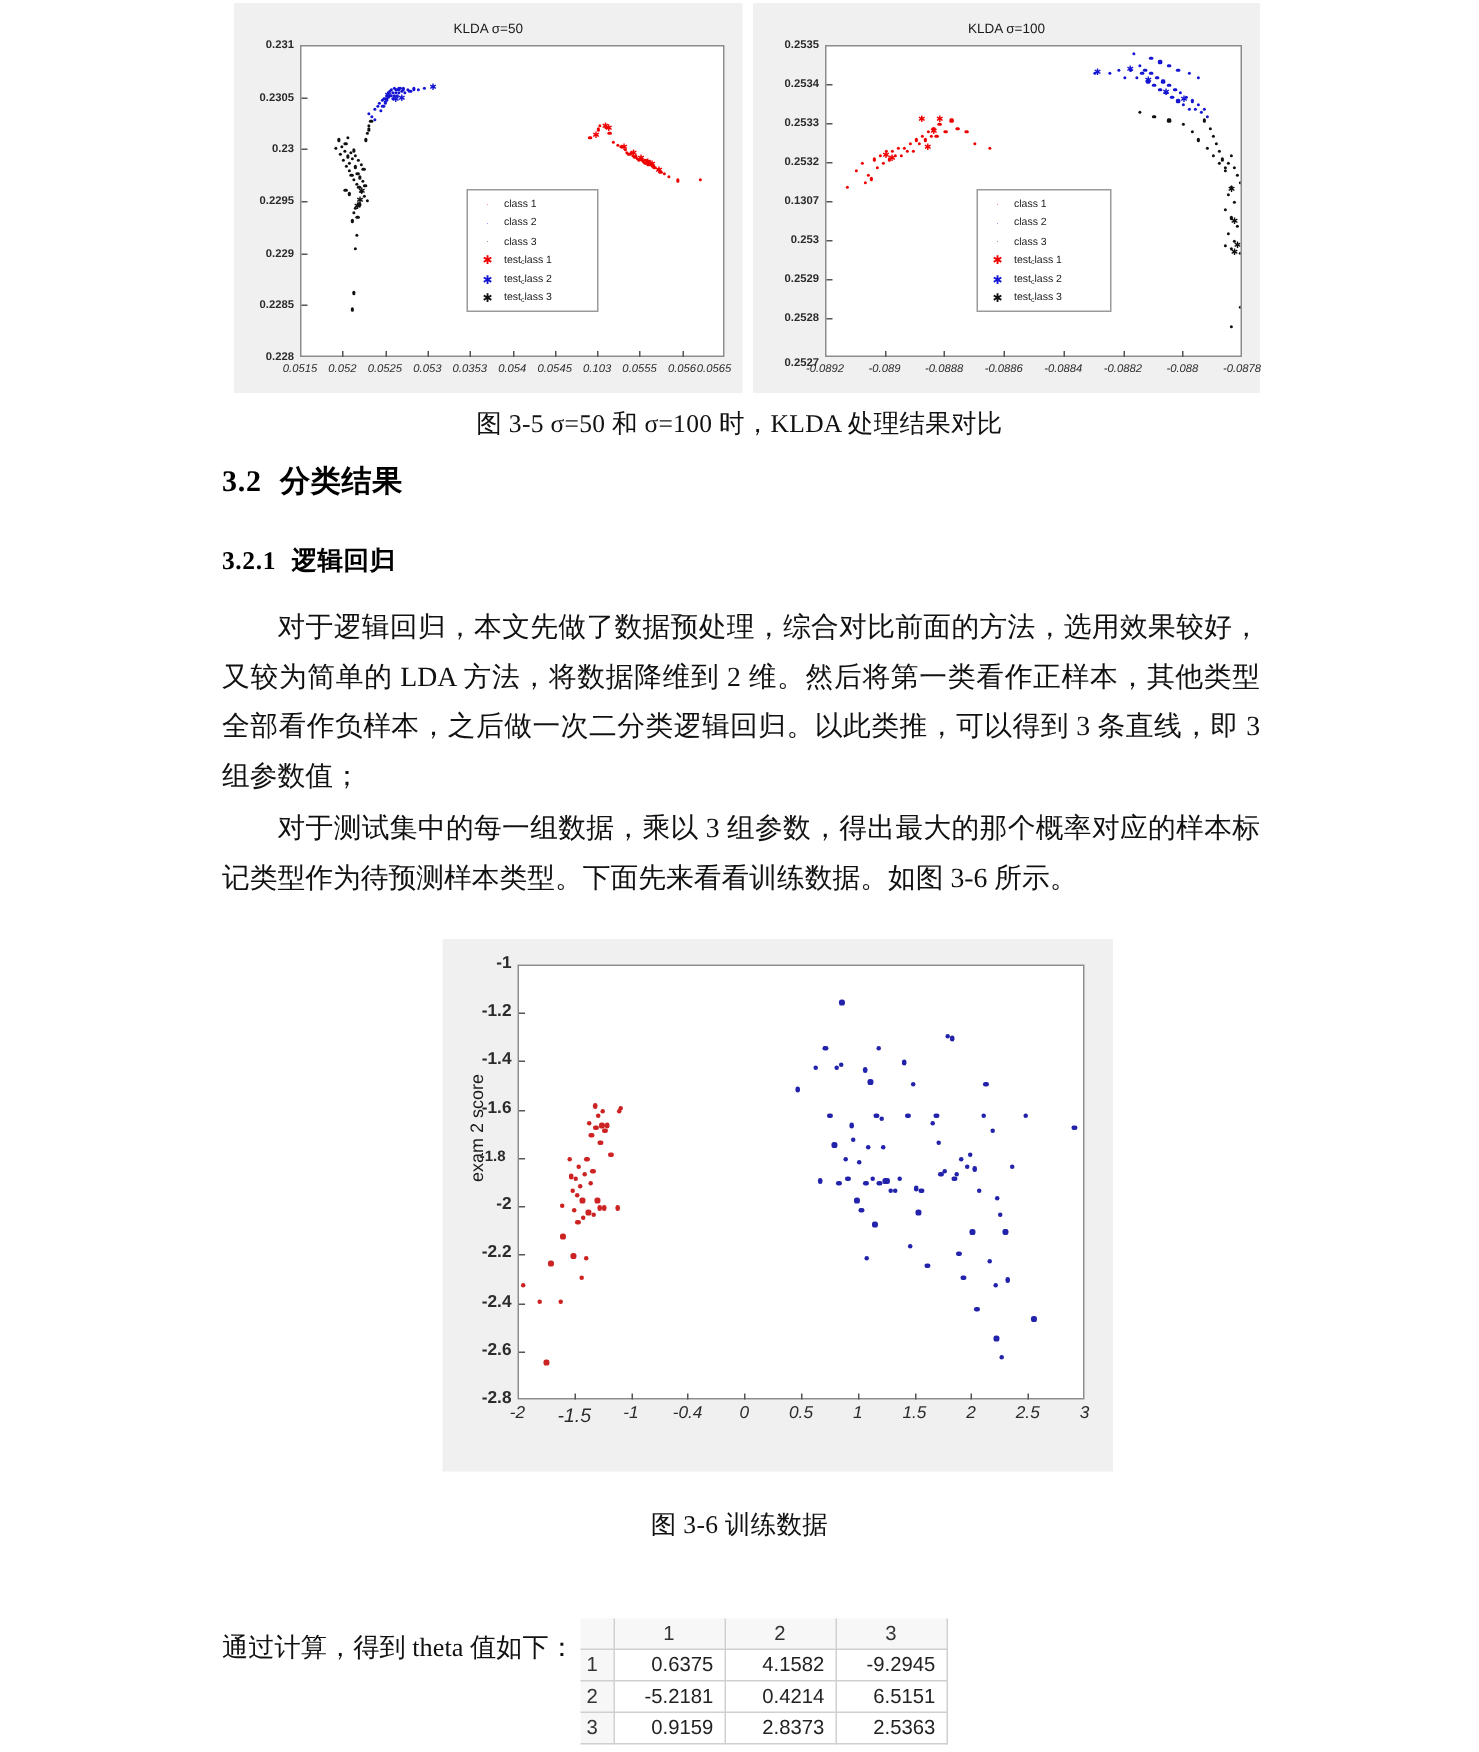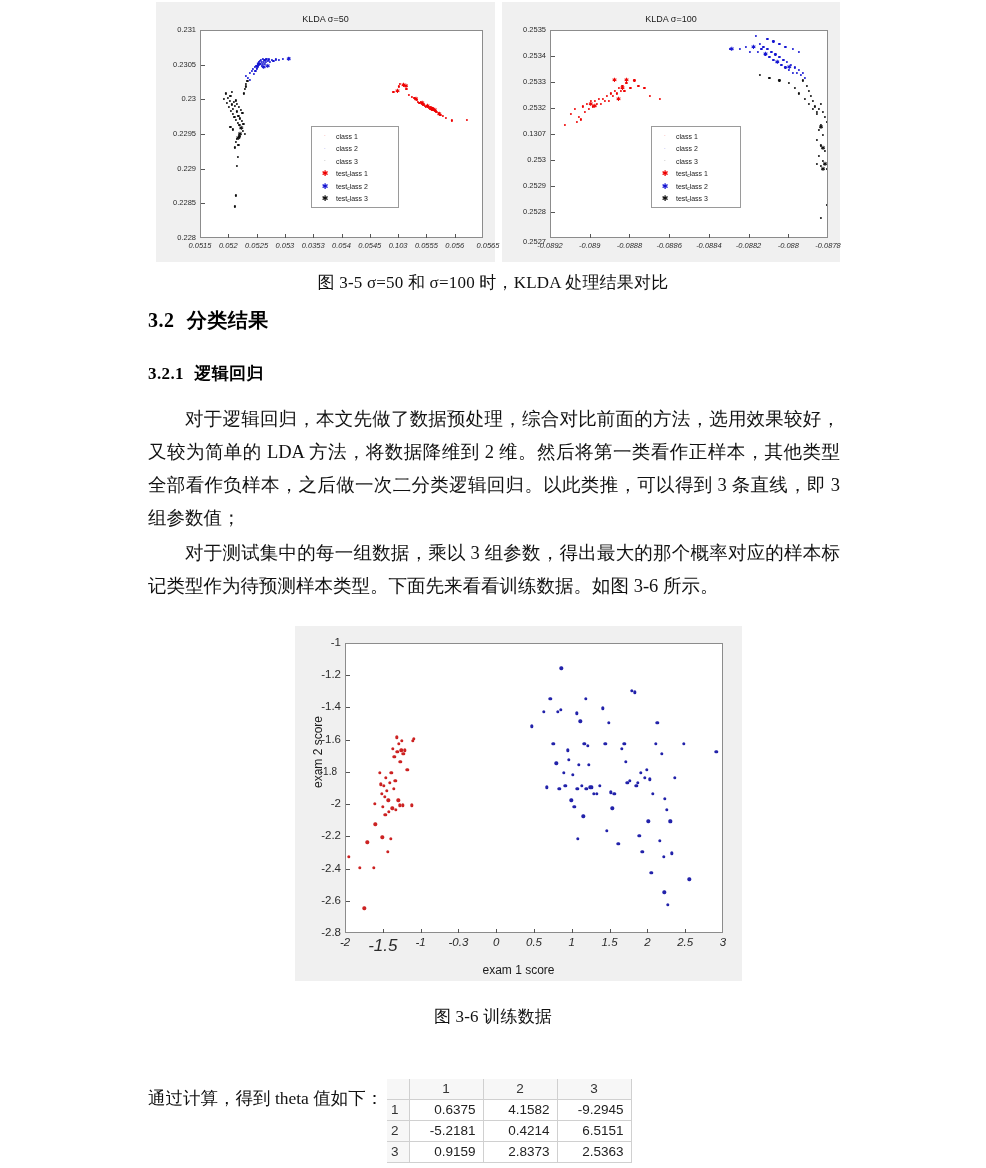--- a/index.html
+++ b/index.html
@@ -38,21 +38,21 @@
     white-space: nowrap;
   }
   .tick {
     position: absolute;
     font-family: "Liberation Sans", "DejaVu Sans", sans-serif;
     color: #2b2b2b;
     white-space: nowrap;
     line-height: 1;
   }
   .tick.xt { transform: translateX(-50%); font-style: italic; }
-  .tick.yt { transform: translateY(-50%); text-align: right; }
+  .tick.yt { transform: translateY(-50%); text-align: right; font-weight: bold; }
   .tickmark {
     position: absolute;
     background: #555;
   }
   .pt {
     position: absolute;
     border-radius: 50%;
     transform: translate(-50%, -50%);
   }
   .starpt {
@@ -357,21 +357,21 @@
     <div class="tick xt" style="left:185.5px;top:240px;font-size:7.5px;">0.054</div>
     <div class="tickmark" style="left:185.5px;top:232px;width:1px;height:4px;"></div>
     <div class="tick xt" style="left:213.79999999999998px;top:240px;font-size:7.5px;">0.0545</div>
     <div class="tickmark" style="left:213.79999999999998px;top:232px;width:1px;height:4px;"></div>
     <div class="tick xt" style="left:242.1px;top:240px;font-size:7.5px;">0.103</div>
     <div class="tickmark" style="left:242.1px;top:232px;width:1px;height:4px;"></div>
     <div class="tick xt" style="left:270.4px;top:240px;font-size:7.5px;">0.0555</div>
     <div class="tickmark" style="left:270.4px;top:232px;width:1px;height:4px;"></div>
     <div class="tick xt" style="left:298.70000000000005px;top:240px;font-size:7.5px;">0.056</div>
     <div class="tickmark" style="left:298.70000000000005px;top:232px;width:1px;height:4px;"></div>
-    <div class="tick xt" style="left:332px;top:240px;font-size:7.5px;">0.0565</div>
+    <div class="tick xt" style="left:320px;top:240px;font-size:7.5px;">0.0565</div>
     <div class="tick yt" style="left:-2px;top:28px;width:42px;font-size:7.5px;">0.231</div>
     <div class="tick yt" style="left:-2px;top:62.66666666666666px;width:42px;font-size:7.5px;">0.2305</div>
     <div class="tickmark" style="left:45px;top:62.66666666666666px;width:4px;height:1px;"></div>
     <div class="tick yt" style="left:-2px;top:97.33333333333334px;width:42px;font-size:7.5px;">0.23</div>
     <div class="tickmark" style="left:45px;top:97.33333333333334px;width:4px;height:1px;"></div>
     <div class="tick yt" style="left:-2px;top:132px;width:42px;font-size:7.5px;">0.2295</div>
     <div class="tickmark" style="left:45px;top:132px;width:4px;height:1px;"></div>
     <div class="tick yt" style="left:-2px;top:166.66666666666669px;width:42px;font-size:7.5px;">0.229</div>
     <div class="tickmark" style="left:45px;top:166.66666666666669px;width:4px;height:1px;"></div>
     <div class="tick yt" style="left:-2px;top:201.33333333333334px;width:42px;font-size:7.5px;">0.2285</div>
@@ -697,28 +697,27 @@
       <div class="pt" style="left:320.54400000000004px;top:165.94444444444443px;width:3.4px;height:3.4px;background:#2222aa;"></div>
       <div class="pt" style="left:322.056px;top:261.00000000000006px;width:3.4px;height:3.4px;background:#2222aa;"></div>
       <div class="pt" style="left:323.5679999999999px;top:177.22222222222226px;width:3.4px;height:3.4px;background:#2222aa;"></div>
       <div class="pt" style="left:325.08px;top:177.22222222222226px;width:3.4px;height:3.4px;background:#2222aa;"></div>
       <div class="pt" style="left:325.836px;top:209.44444444444446px;width:3.4px;height:3.4px;background:#2222aa;"></div>
       <div class="pt" style="left:328.85999999999996px;top:133.72222222222226px;width:3.4px;height:3.4px;background:#2222aa;"></div>
       <div class="pt" style="left:337.9320000000001px;top:99.88888888888891px;width:3.4px;height:3.4px;background:#2222aa;"></div>
       <div class="pt" style="left:343.224px;top:235.22222222222223px;width:3.4px;height:3.4px;background:#2222aa;"></div>
       <div class="pt" style="left:370.44000000000005px;top:107.94444444444446px;width:3.4px;height:3.4px;background:#2222aa;"></div>
     </div>
-  <div class="axlabel" id="x36label" style="left:0; top:337px; width:447px; text-align:center; font-size:12px;">exam 1 score</div>
   <div class="axlabel rot" id="y36label" style="left:16px; top:162px; font-size:12px;">exam 2 score</div>
 <div class="tick xt" style="left:50px;top:311px;font-size:11.5px;">-2</div>
-    <div class="tick xt" style="left:87.80000000000001px;top:311px;font-size:17px;">-1.5</div>
+    <div class="tick xt" style="left:87.80000000000001px;top:311px;font-size:13px;">-1.5</div>
     <div class="tickmark" style="left:87.80000000000001px;top:303px;width:1px;height:4px;"></div>
     <div class="tick xt" style="left:125.60000000000001px;top:311px;font-size:11.5px;">-1</div>
     <div class="tickmark" style="left:125.60000000000001px;top:303px;width:1px;height:4px;"></div>
-    <div class="tick xt" style="left:163.39999999999998px;top:311px;font-size:11.5px;">-0.3</div>
+    <div class="tick xt" style="left:163.39999999999998px;top:311px;font-size:11.5px;">-0.4</div>
     <div class="tickmark" style="left:163.39999999999998px;top:303px;width:1px;height:4px;"></div>
     <div class="tick xt" style="left:201.20000000000002px;top:311px;font-size:11.5px;">0</div>
     <div class="tickmark" style="left:201.20000000000002px;top:303px;width:1px;height:4px;"></div>
     <div class="tick xt" style="left:239px;top:311px;font-size:11.5px;">0.5</div>
     <div class="tickmark" style="left:239px;top:303px;width:1px;height:4px;"></div>
     <div class="tick xt" style="left:276.79999999999995px;top:311px;font-size:11.5px;">1</div>
     <div class="tickmark" style="left:276.79999999999995px;top:303px;width:1px;height:4px;"></div>
     <div class="tick xt" style="left:314.59999999999997px;top:311px;font-size:11.5px;">1.5</div>
     <div class="tickmark" style="left:314.59999999999997px;top:303px;width:1px;height:4px;"></div>
     <div class="tick xt" style="left:352.40000000000003px;top:311px;font-size:11.5px;">2</div>

